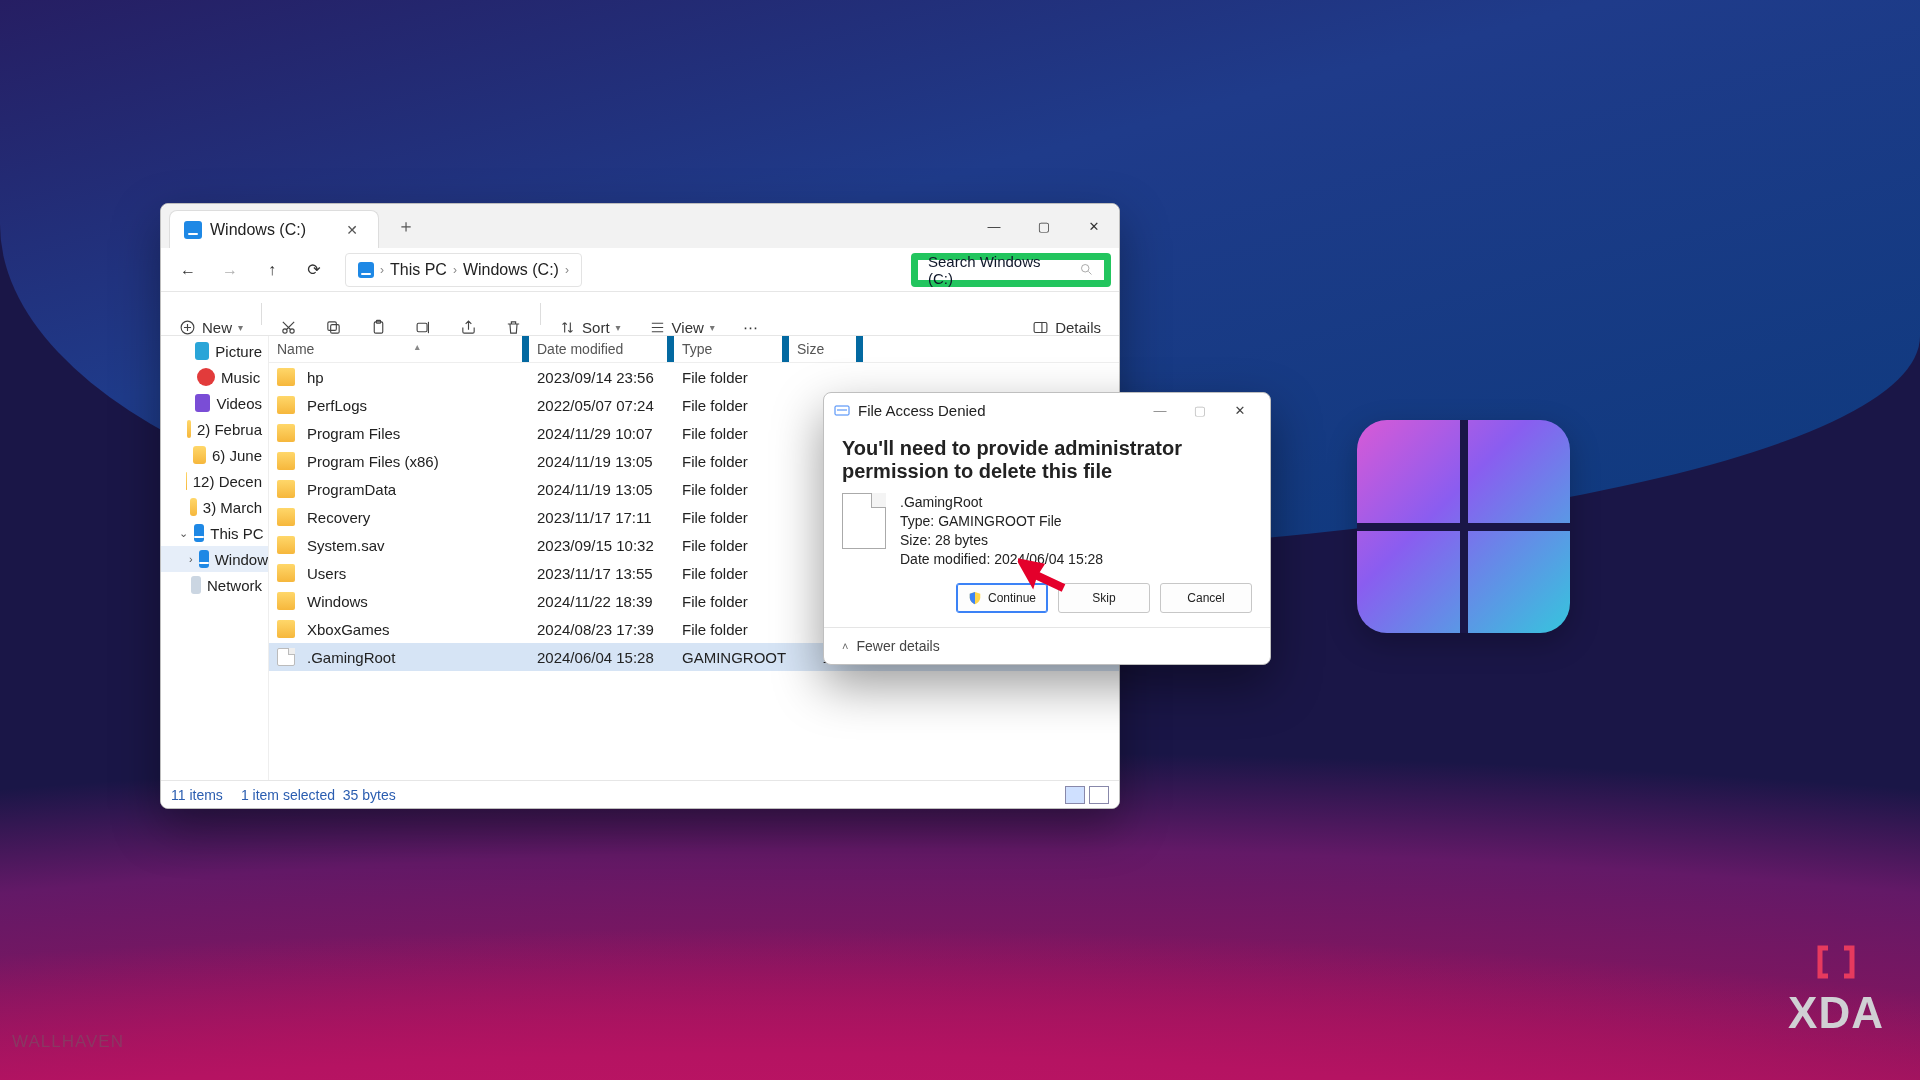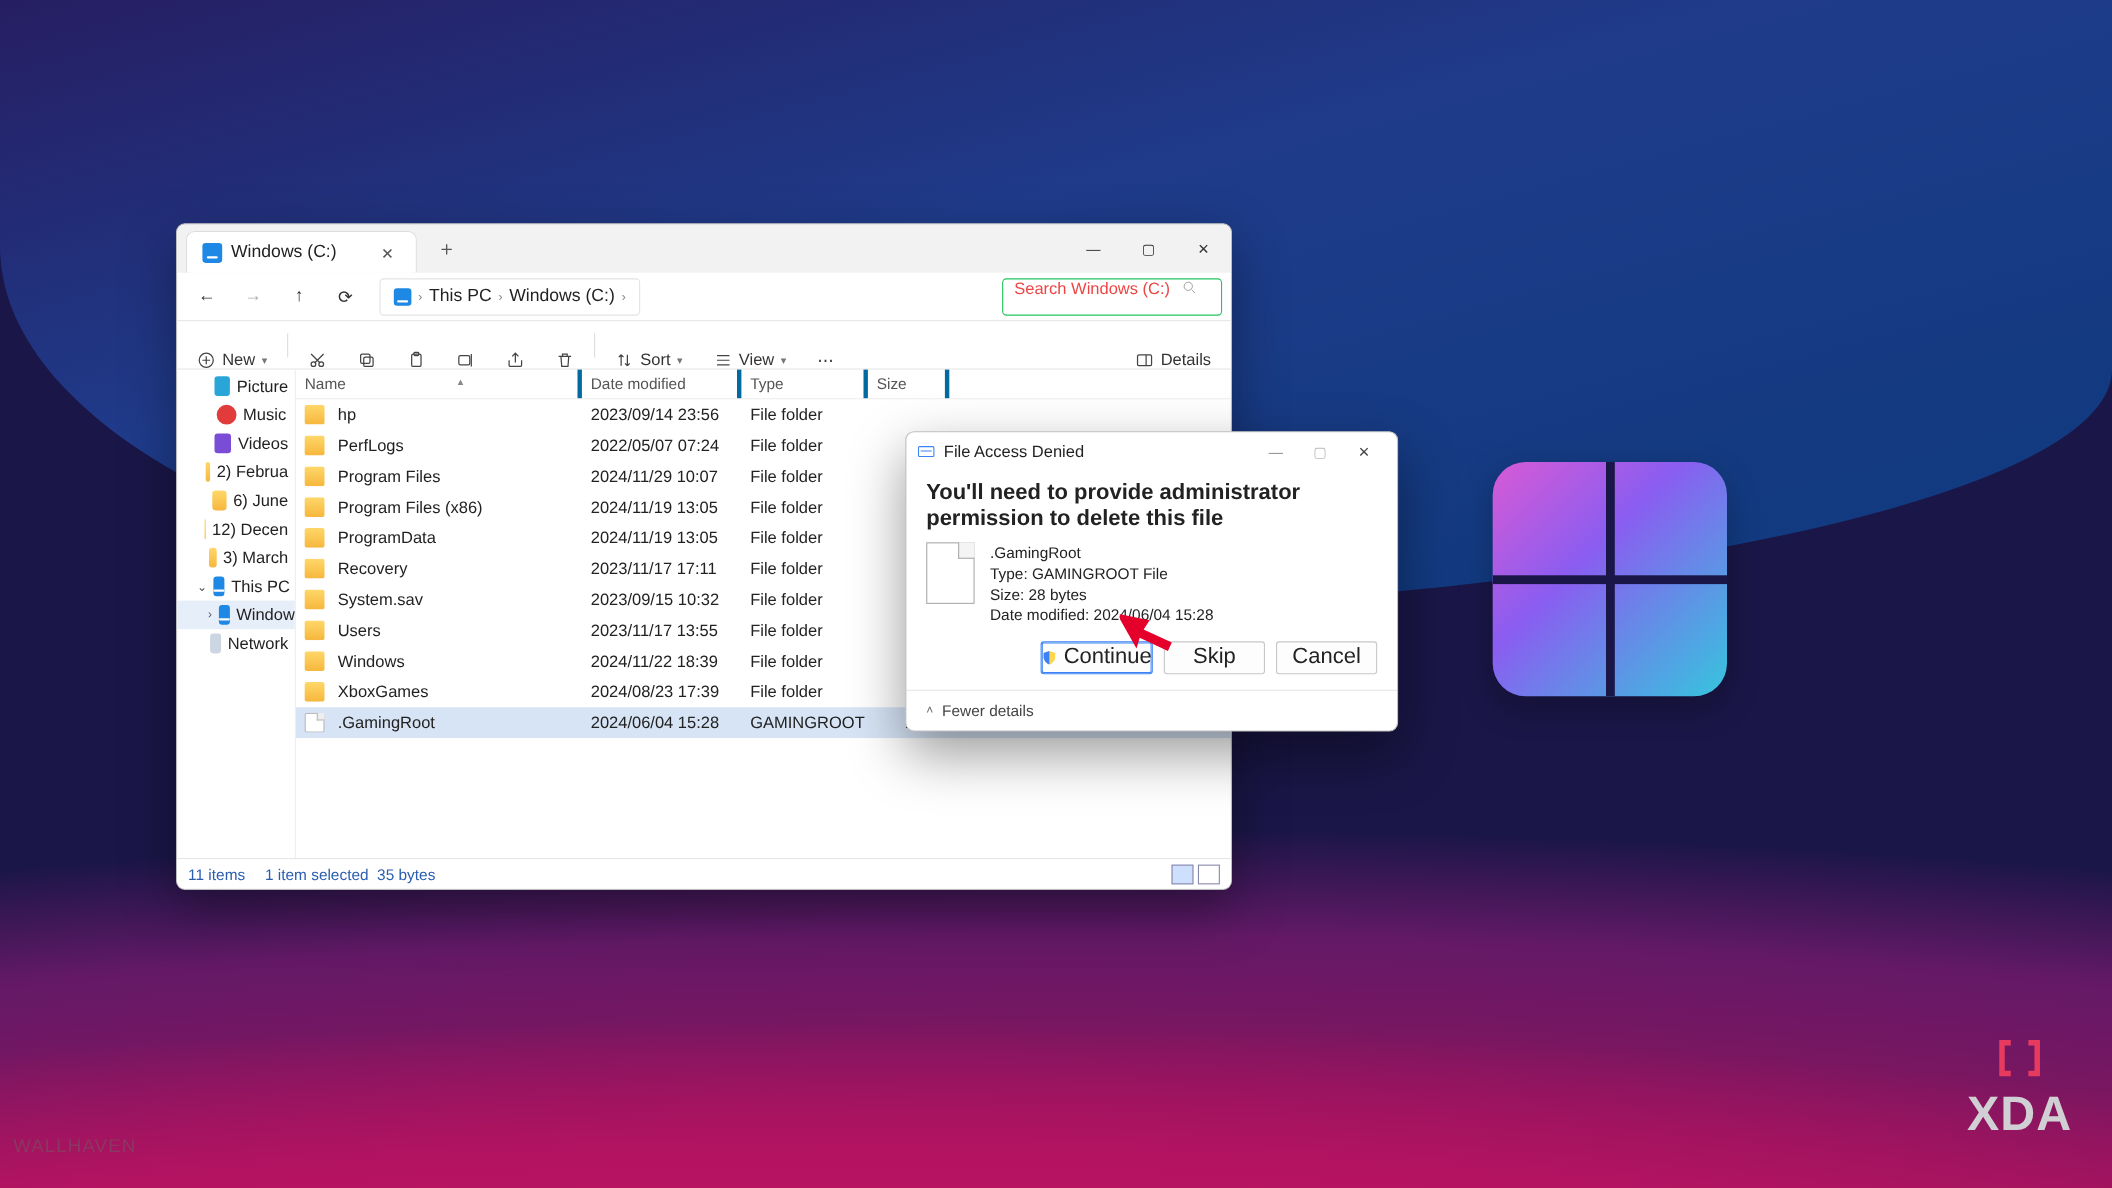--- a/index.html
+++ b/index.html
@@ -35,21 +35,21 @@
   .tab-close { margin-left:auto; font-size:14px; color:#555; padding:2px 6px; cursor:default; }
   .newtab { align-self:center; margin-left:8px; font-size:18px; color:#555; padding:4px 10px; }
   .win-controls { margin-left:auto; display:flex; }
   .win-controls span { width:50px; display:flex; align-items:center; justify-content:center; font-size:13px; color:#333; }
 
   .navbar { height:44px; display:flex; align-items:center; padding:0 8px; border-bottom:1px solid #e6e6e6; gap:4px; }
   .navbtn { width:38px; height:36px; display:flex; align-items:center; justify-content:center; color:#333; font-size:16px; }
   .navbtn.dis { color:#b0b0b0; }
   .crumb { display:flex; align-items:center; gap:6px; padding:0 12px; font-size:16px; color:#222; flex:0 0 auto; border:1px solid #e3e3e3; height:34px; border-radius:4px; margin:0 8px; }
   .crumb .chev { color:#888; font-size:12px; }
-  .search { margin-left:auto; flex:0 0 200px; height:34px; border:1px solid #22c55e; border-radius:4px; display:flex; align-items:flex-start; padding:0 10px; gap:10px; color:#ef4444; font-size:15px; }
+  .search { margin-left:auto; flex:0 0 200px; height:34px; border:7px solid #22c55e; border-radius:4px; display:flex; align-items:center; padding:0 10px; gap:10px; color:#0f172a; font-size:15px; }
   .search svg { width:15px; height:15px; stroke:#777; fill:none; }
 
   .toolbar { height:44px; display:flex; align-items:center; padding:0 8px; border-bottom:1px solid #e6e6e6; gap:8px; color:#333; }
   .tbtn { height:34px; padding:0 10px; display:flex; align-items:center; gap:6px; font-size:15px;margin-top:28px; }
   .tbtn.icon-only { padding:0 10px; }
   .tsep { width:1px; height:22px; background:#ddd; }
   .tbtn svg { width:17px; height:17px; stroke:#444; fill:none; stroke-width:1.6; }
   .right-tools { margin-left:auto; display:flex; align-items:center; gap:8px; }
 
   .body { flex:1; display:flex; min-height:0; }
@@ -63,21 +63,21 @@
   .ico.pc { background:#1e88e5; }
   .ico.pc::after { content:""; width:10px; height:2px; background:#fff; position:relative; top:4px; border-radius:1px; }
   .ico.net { background:#cbd6e2; }
   .ico.pic { background:#2aa5d8; }
   .ico.music { background:#e23b3b; border-radius:50%; }
   .ico.vid { background:#7a4dd6; }
   .side-sel { background:#e6eef9; }
 
   .listarea { flex:1; display:flex; flex-direction:column; }
   .col-header { display:grid; grid-template-columns:260px 145px 115px 74px; font-size:14px; color:#555; border-bottom:1px solid #eee; }
-  .col-header div { padding:5px 8px; border-right:4px solid #0369a1; display:flex; align-items:flex-start; gap:6px; }
+  .col-header div { padding:5px 8px; border-right:7px solid #0369a1; display:flex; align-items:flex-start; gap:6px; }
   .col-header .sort-ind { margin:0 auto; color:#888; font-size:10px; }
   .rows { flex:1; overflow:auto; }
   .row { display:grid; grid-template-columns:260px 145px 115px 74px; font-size:15px; color:#222; height:28px; align-items:center; }
   .row.sel { background:#d6e4f5; }
   .cell { padding:0 8px; white-space:nowrap; overflow:hidden; text-overflow:ellipsis; display:flex; align-items:flex-end; gap:12px; }
   .cell.size { justify-content:flex-end; }
   .row .fico { width:18px; height:18px; background:linear-gradient(180deg,#ffd76a,#f6b73c); border-radius:2px; }
   .row .fico.file { background:#fff; border:1px solid #bbb; position:relative; }
   .row .fico.file::after { content:""; position:absolute; top:-1px; right:-1px; width:6px; height:6px; background:#eee; border-left:1px solid #bbb; border-bottom:1px solid #bbb; }
 
@@ -95,21 +95,21 @@
   .dlg-tb .ctl span { width:40px; text-align:center; font-size:13px; color:#444; }
   .dlg-tb .ctl span:nth-child(1){color:#888;} .dlg-tb .ctl span:nth-child(2){color:#bbb;}
   .dlg-body { padding:10px 18px 14px; }
   .dlg-head { font-weight:600; margin-bottom:10px; font-size:20px; }
   .dlg-row { display:flex; gap:14px; }
   .dlg-fileicon { width:44px; height:56px; background:#fff; border:1px solid #aaa; position:relative; }
   .dlg-fileicon::after { content:""; position:absolute; top:-1px; right:-1px; width:14px; height:14px; background:#f4f4f4; border-left:1px solid #aaa; border-bottom:1px solid #aaa; }
   .dlg-meta div { font-size:14px; line-height:1.35; }
   .dlg-meta .fname { font-weight:400; }
   .dlg-actions { display:flex; gap:10px; justify-content:flex-end; margin-top:14px; }
-  .dlg-btn { min-width:92px; height:30px; border:1px solid #c7c7c7; background:#fdfdfd; border-radius:3px; font-size:20px; display:flex; align-items:center; justify-content:center; gap:6px; }
+  .dlg-btn { min-width:92px; height:30px; border:1px solid #c7c7c7; background:#fdfdfd; border-radius:3px; font-size:12px; display:flex; align-items:center; justify-content:center; gap:6px; }
   .dlg-btn.primary { border-color:#3b82f6; box-shadow:0 0 0 1px #3b82f6 inset; }
   .dlg-btn .shield { width:14px; height:14px; }
   .dlg-foot { border-top:1px solid #e5e5e5; padding:10px 18px; display:flex; align-items:center; gap:8px; color:#444; font-size:14px; }
   .dlg-foot .chev { font-size:11px; color:#666; }
 
   .arrow { position:absolute; top:544px; left:1018px; width:56px; height:56px; pointer-events:none; }
   .arrow svg { width:100%; height:100%; }
 </style>
 </head>
 <body>

